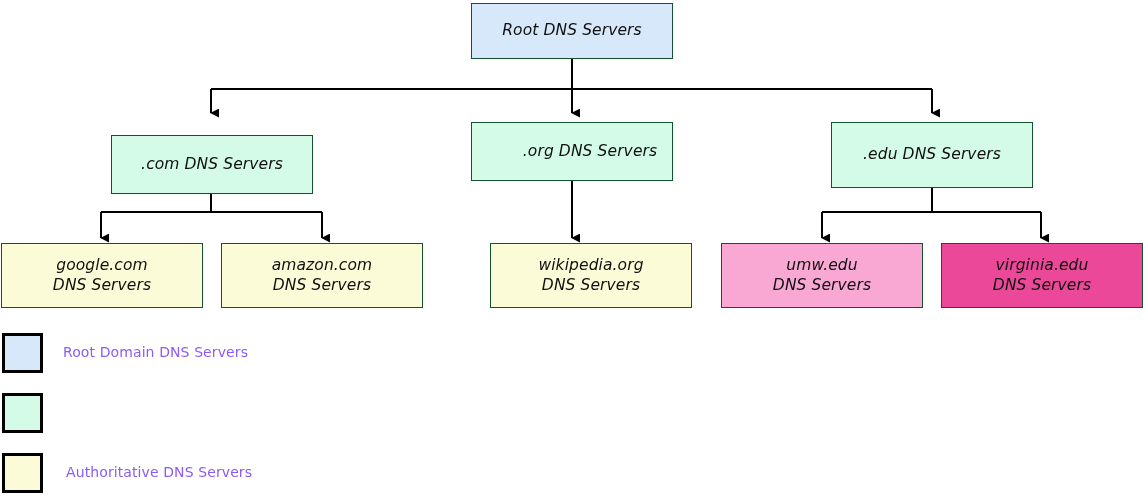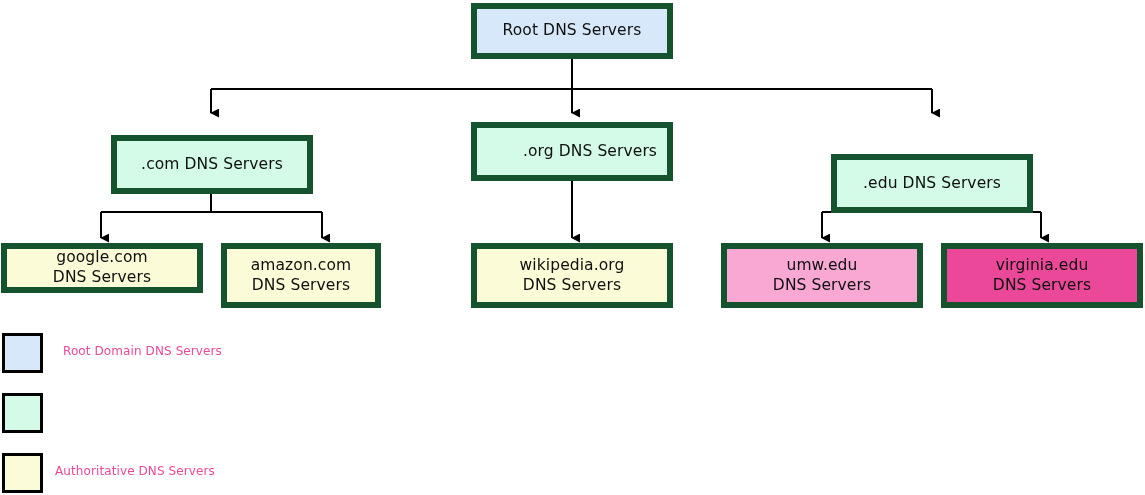--- a/index.html
+++ b/index.html
@@ -22,46 +22,47 @@
     position: absolute;
     left: 0;
     top: 0;
     width: 1145px;
     height: 495px;
     pointer-events: none;
   }
   .node {
     position: absolute;
     box-sizing: border-box;
-    border: 6px solid #14532d;
+    border: 1px solid #14532d;
     display: flex;
     align-items: center;
     justify-content: center;
     text-align: center;
     line-height: 1.28;
     font-size: 15.5px;
     color: #101010;
     letter-spacing: 0.1px;
+    font-style: italic;
   }
   .node-label {
     display: block;
     white-space: pre-line;
     padding: 0 4px;
   }
   .legend-swatch {
     position: absolute;
     box-sizing: border-box;
     border: 3px solid #000000;
     width: 41px;
     height: 40px;
   }
   .legend-label {
     position: absolute;
-    font-size: 12px;
-    color: #ec4899;
+    font-size: 14px;
+    color: #8b5cf6;
     white-space: nowrap;
     letter-spacing: 0.1px;
   }
 </style>
 </head>
 <body>
 
 <div id="diagram-root" style="background: rgb(255, 255, 255);">
 
   <svg id="connectors" viewBox="0 0 1145 495" xmlns="http://www.w3.org/2000/svg">
@@ -99,50 +100,50 @@
   </div>
 
   <div class="node" id="node-com-dns" style="left: 111px; top: 135px; width: 202px; height: 59px; background: rgb(211, 251, 231);">
     <span class="node-label">.com DNS Servers</span>
   </div>
 
   <div class="node" id="node-org-dns" style="left: 471px; top: 122px; width: 202px; height: 59px; background: rgb(211, 251, 231); padding-left: 36px;">
     <span class="node-label">.org DNS Servers</span>
   </div>
 
-  <div class="node" id="node-edu-dns" style="left: 831px; top: 122px; width: 202px; height: 59px; background: rgb(211, 251, 231); margin-top: 32px;">
+  <div class="node" id="node-edu-dns" style="left: 831px; top: 122px; width: 202px; height: 66px; background: rgb(211, 251, 231);">
     <span class="node-label">.edu DNS Servers</span>
   </div>
 
-  <div class="node" id="node-google-dns" style="left: 1px; top: 243px; width: 202px; height: 50px; background: rgb(252, 251, 215);">
+  <div class="node" id="node-google-dns" style="left: 1px; top: 243px; width: 202px; height: 65px; background: rgb(252, 251, 215);">
     <span class="node-label">google.com
 DNS Servers</span>
   </div>
 
-  <div class="node" id="node-amazon-dns" style="left: 221px; top: 243px; width: 160px; height: 65px; background: rgb(252, 251, 215);">
+  <div class="node" id="node-amazon-dns" style="left: 221px; top: 243px; width: 202px; height: 65px; background: rgb(252, 251, 215);">
     <span class="node-label">amazon.com
 DNS Servers</span>
   </div>
 
-  <div class="node" id="node-wikipedia-dns" style="left: 471px; top: 243px; width: 202px; height: 65px; background: rgb(252, 251, 215);">
+  <div class="node" id="node-wikipedia-dns" style="left: 490px; top: 243px; width: 202px; height: 65px; background: rgb(252, 251, 215);">
     <span class="node-label">wikipedia.org
 DNS Servers</span>
   </div>
 
   <div class="node" id="node-umw-dns" style="left: 721px; top: 243px; width: 202px; height: 65px; background: #f9a8d4;">
     <span class="node-label">umw.edu
 DNS Servers</span>
   </div>
 
   <div class="node" id="node-virginia-dns" style="left: 941px; top: 243px; width: 202px; height: 65px; background: #ec4899;">
     <span class="node-label">virginia.edu
 DNS Servers</span>
   </div>
 
   <div class="legend-swatch" id="legend-swatch-0" style="left: 2px; top: 333px; background: rgb(215, 232, 251);"></div>
   <div class="legend-label" id="legend-label-0" style="left:63px; top:344px;">Root Domain DNS Servers</div>
 
   <div class="legend-swatch" id="legend-swatch-1" style="left: 2px; top: 393px; background: rgb(211, 251, 231);"></div>
 
   <div class="legend-swatch" id="legend-swatch-2" style="left: 2px; top: 453px; background: rgb(252, 251, 215);"></div>
-  <div class="legend-label" id="legend-label-2" style="left:55px; top:464px;">Authoritative DNS Servers</div>
+  <div class="legend-label" id="legend-label-2" style="left:66px; top:464px;">Authoritative DNS Servers</div>
 
 </div>
 
 </body></html>

